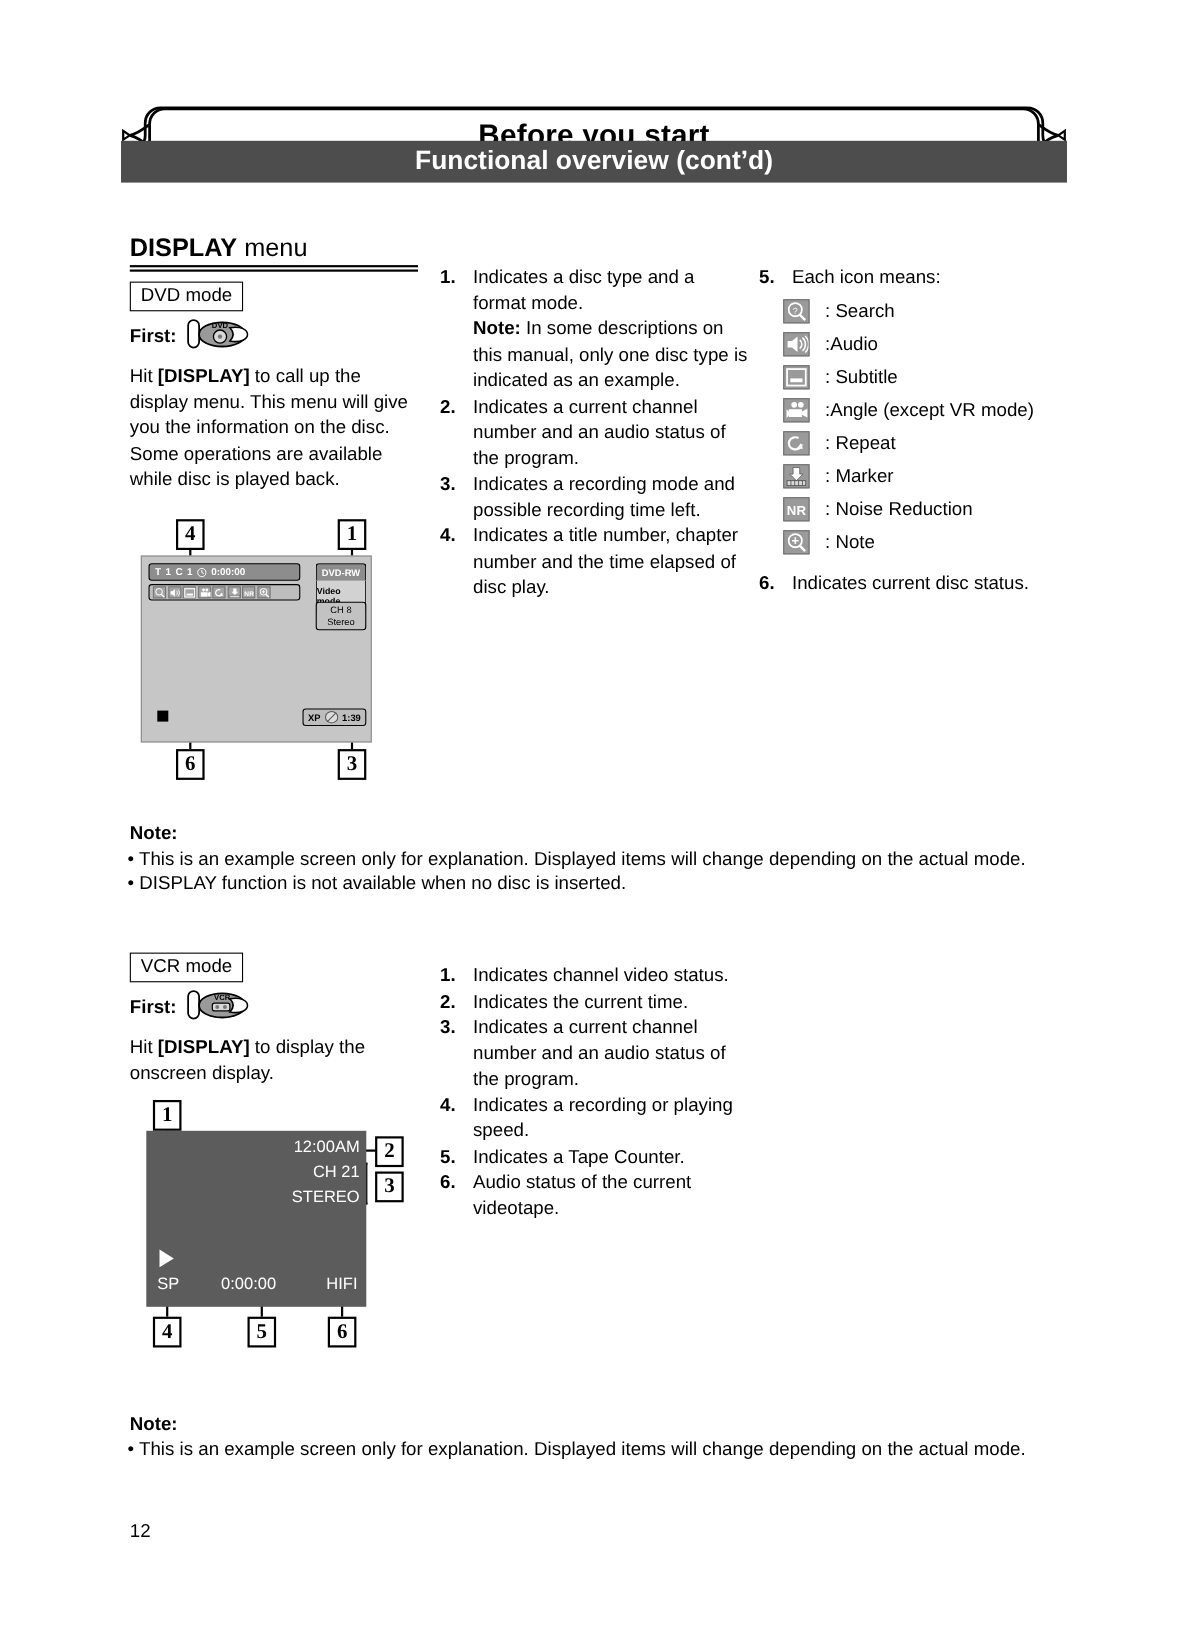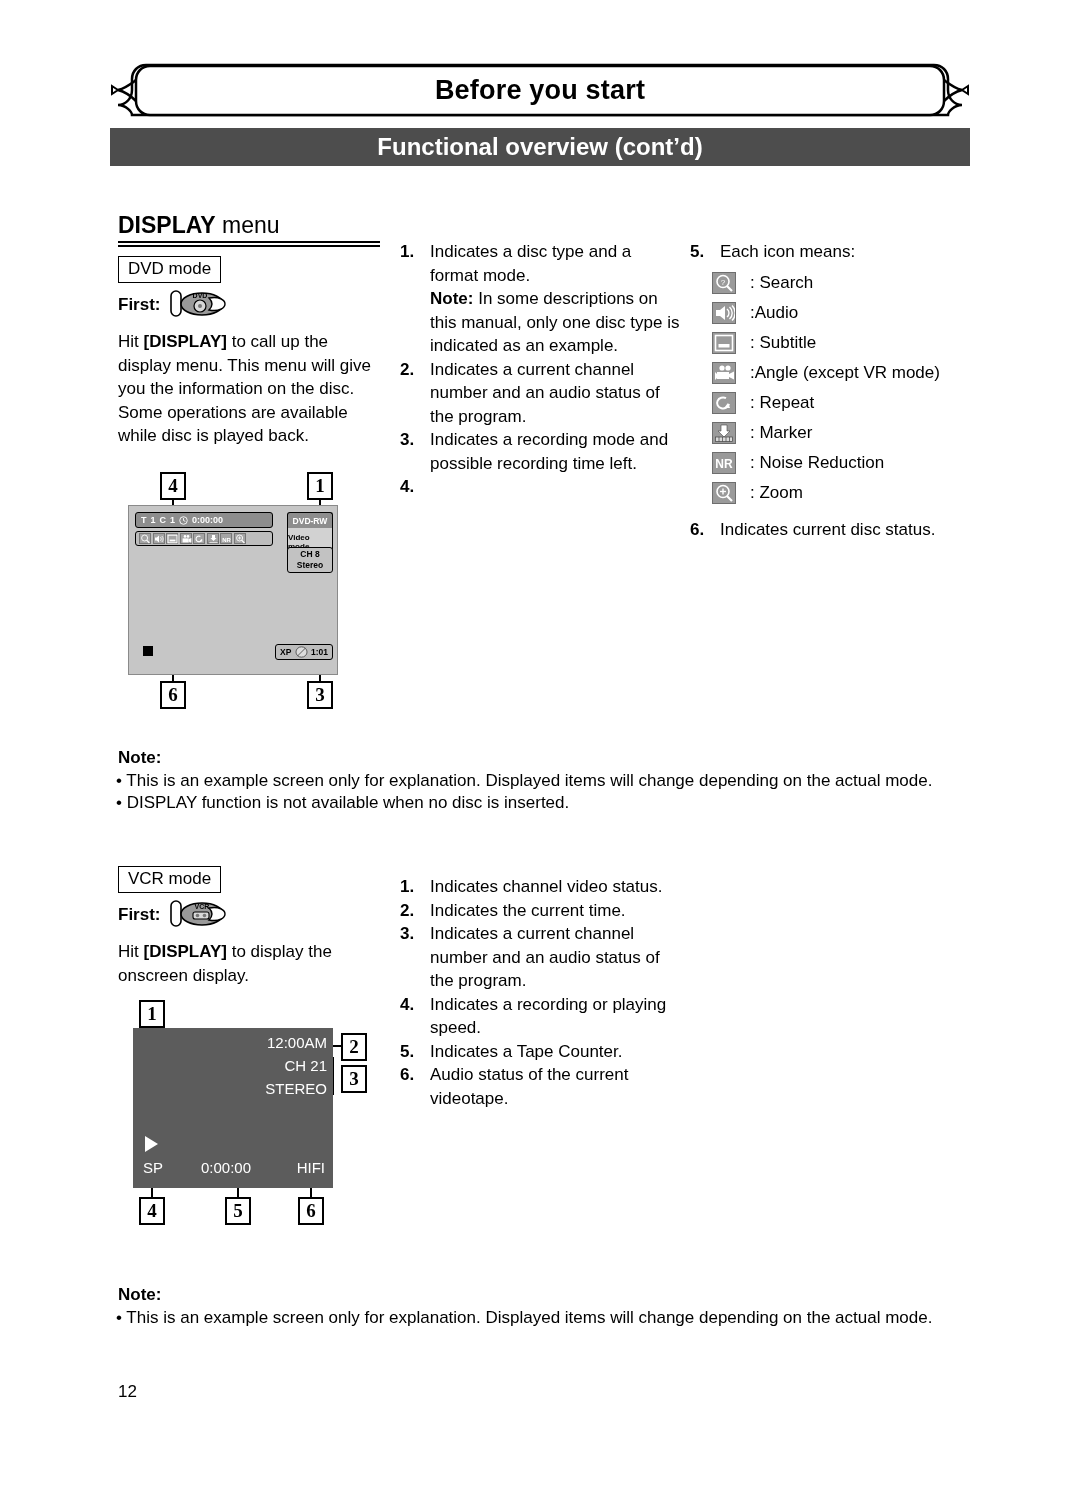--- a/index.html
+++ b/index.html
@@ -7,21 +7,21 @@
   body {
     width:1080px; height:1487px;
     background:#ffffff;
     font-family:"Liberation Sans", sans-serif;
     color:#000;
     position:relative;
     overflow:hidden;
   }
 
   
-  .banner-wrap{ position:absolute; left:110px; top:61px; width:860px; height:58px; }
+  .banner-wrap{ position:absolute; left:110px; top:94px; width:860px; height:58px; }
   .banner-wrap svg{ display:block; }
   .banner-title{
     position:absolute; left:0; top:0; width:860px; height:58px;
     display:flex; align-items:center; justify-content:center;
     font-size:27px; font-weight:bold; letter-spacing:.2px;
   }
   .subbar{
     position:absolute; left:110px; top:128px; width:860px; height:38px;
     background:#4d4d4d; color:#fff;
     display:flex; align-items:center; justify-content:center;
@@ -109,21 +109,21 @@
     position:absolute; left:158px; top:22px; width:46px; height:29px;
     background:#d2d2d2; border:1.5px solid #000; border-top:none;
     border-radius:0 0 3px 3px;
     display:flex; align-items:center; justify-content:center;
     font-size:8px; font-weight:bold;
   }
   .dvd-ch{
     position:absolute; left:158px; top:41px; width:46px; height:26px;
     background:#c2c2c2; border:1.5px solid #000; border-radius:3px;
     display:flex; flex-direction:column; align-items:center; justify-content:center;
-    font-size:8.5px; font-weight:bold; line-height:11px;
+    font-size:8.5px; font-weight:normal; line-height:11px;
   }
   .dvd-xp{
     position:absolute; left:146px; top:138px; width:58px; height:16px;
     background:#bdbdbd; border:1.5px solid #000; border-radius:3px;
     display:flex; align-items:center; justify-content:space-between;
     padding:0 4px; font-size:8.5px; font-weight:bold;
   }
   .dvd-stop{
     position:absolute; left:14px; top:140px; width:10px; height:10px; background:#000;
   }
@@ -207,20 +207,21 @@
   <div class="numrow">
     <span class="n">2.</span>
     <span class="t">Indicates a current channel number and an audio status of the program.</span>
   </div>
   <div class="numrow">
     <span class="n">3.</span>
     <span class="t">Indicates a recording mode and possible recording time left.</span>
   </div>
   <div class="numrow">
     <span class="n">4.</span>
+    <span class="t">Indicates a title number, chapter number and the time elapsed of disc play.</span>
   </div>
 </div>
 
 <div class="numlist" style="left:690px; top:240px; width:290px;">
   <div class="numrow">
     <span class="n">5.</span>
     <span class="t">Each icon means:</span>
   </div>
 </div>
 
@@ -307,21 +308,21 @@
 
   <div class="iconrow">
     <span class="icbox chip">
       <svg width="22" height="20" viewBox="0 0 22 20">
         <circle cx="10" cy="8.5" r="6" fill="none" stroke="#fff" stroke-width="1.6"></circle>
         <line x1="7" y1="8.5" x2="13" y2="8.5" stroke="#fff" stroke-width="1.4"></line>
         <line x1="10" y1="5.5" x2="10" y2="11.5" stroke="#fff" stroke-width="1.4"></line>
         <line x1="14" y1="13" x2="19" y2="18" stroke="#fff" stroke-width="2.2"></line>
       </svg>
     </span>
-    <span class="lbl">: Zoom</span>
+    <span class="lbl">: Note</span>
   </div>
 </div>
 
 <div class="numlist" style="left:690px; top:518px; width:290px;">
   <div class="numrow">
     <span class="n">6.</span>
     <span class="t">Indicates current disc status.</span>
   </div>
 </div>
 
@@ -424,21 +425,21 @@
   </div>
 
   <div class="dvd-xp">
     <span>XP</span>
     <span>
       <svg width="13" height="12" viewBox="0 0 14 13" style="display:block">
         <ellipse cx="7" cy="6.5" rx="6" ry="5.6" fill="#dcdcdc" stroke="#555" stroke-width="1"></ellipse>
         <line x1="2.5" y1="11" x2="11.5" y2="2" stroke="#555" stroke-width="1"></line>
       </svg>
     </span>
-    <span>1:01</span>
+    <span>1:39</span>
   </div>
 
   <div class="dvd-stop"></div>
 </div>
 
 <div class="note-title" style="left:118px; top:748px;">Note:</div>
 <div class="note-line" style="left:116px; top:771px;">• This is an example screen only for explanation. Displayed items will change depending on the actual mode.</div>
 <div class="note-line" style="left:116px; top:793px;">• DISPLAY function is not available when no disc is inserted.</div>
 
 <div class="mode-tag" style="left:118px; top:866px;">VCR mode</div>

